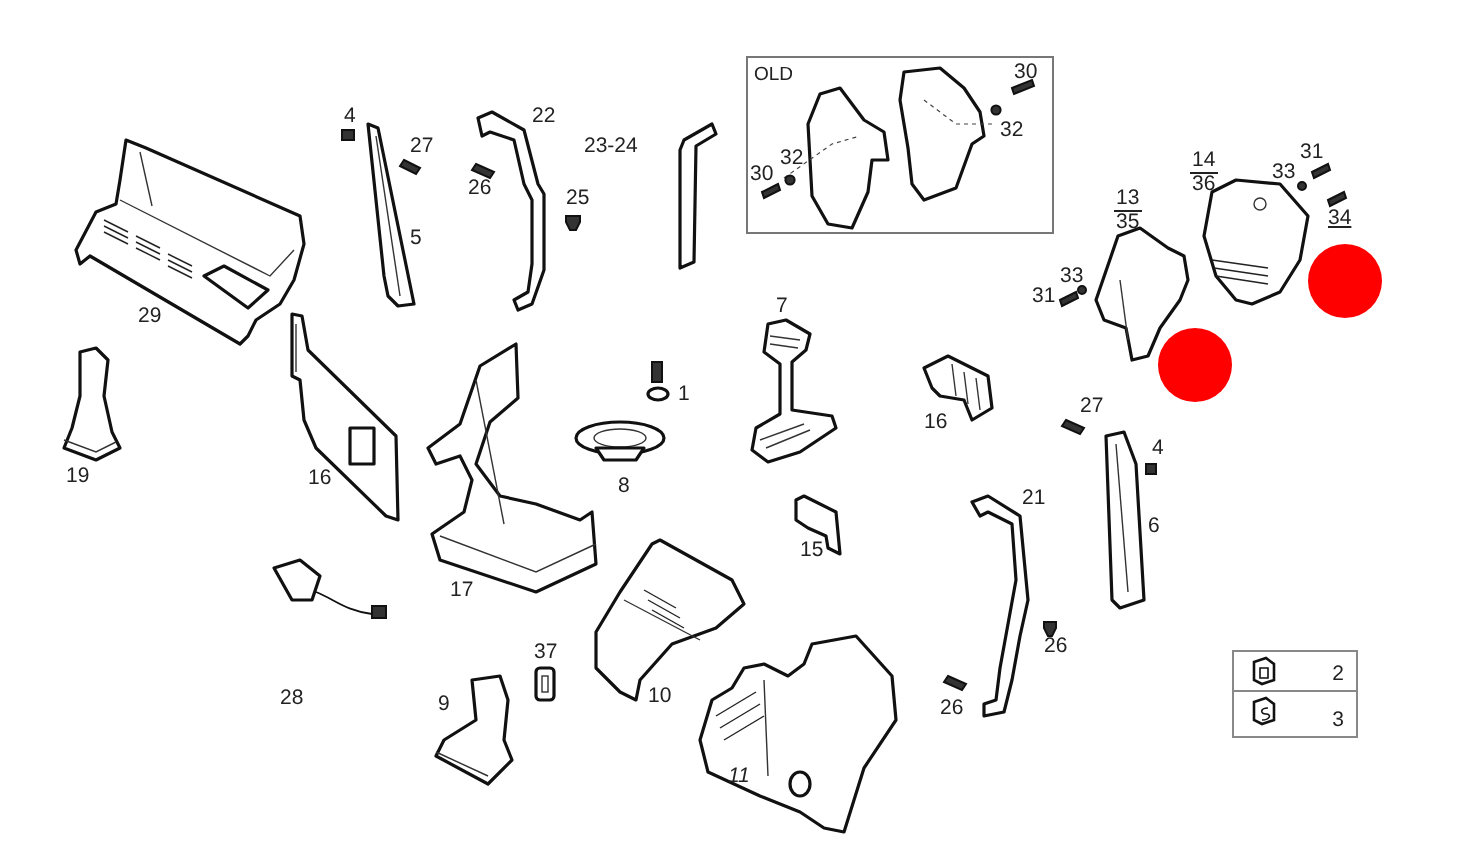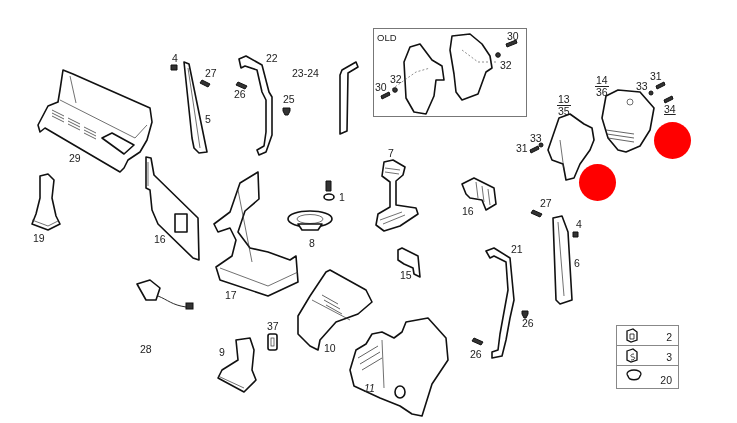--- a/index.html
+++ b/index.html
@@ -286,20 +286,13 @@
       </svg>
     <span class="num">2</span>
   </div>
   <div class="legend-row">
     <svg width="14" height="15">
         <path d="M2,3 L8,1 L12,4 L12,12 L6,14 L2,12 Z" fill="#fff" stroke="#111" stroke-width="1.3"></path>
         <path d="M9,6 C5,6 5,9 8,9 C11,9 10,12 6,12" fill="none" stroke="#111" stroke-width="0.8"></path>
       </svg>
     <span class="num">3</span>
   </div>
-  <div class="legend-row">
-    <svg width="18" height="15">
-        <ellipse cx="9" cy="6" rx="7" ry="4" fill="#fff" stroke="#111" stroke-width="1.3"></ellipse>
-        <path d="M3,8 C4,13 14,13 15,8" fill="#fff" stroke="#111" stroke-width="1.3"></path>
-      </svg>
-    <span class="num">20</span>
-  </div>
 </div>
 
 </body></html>

